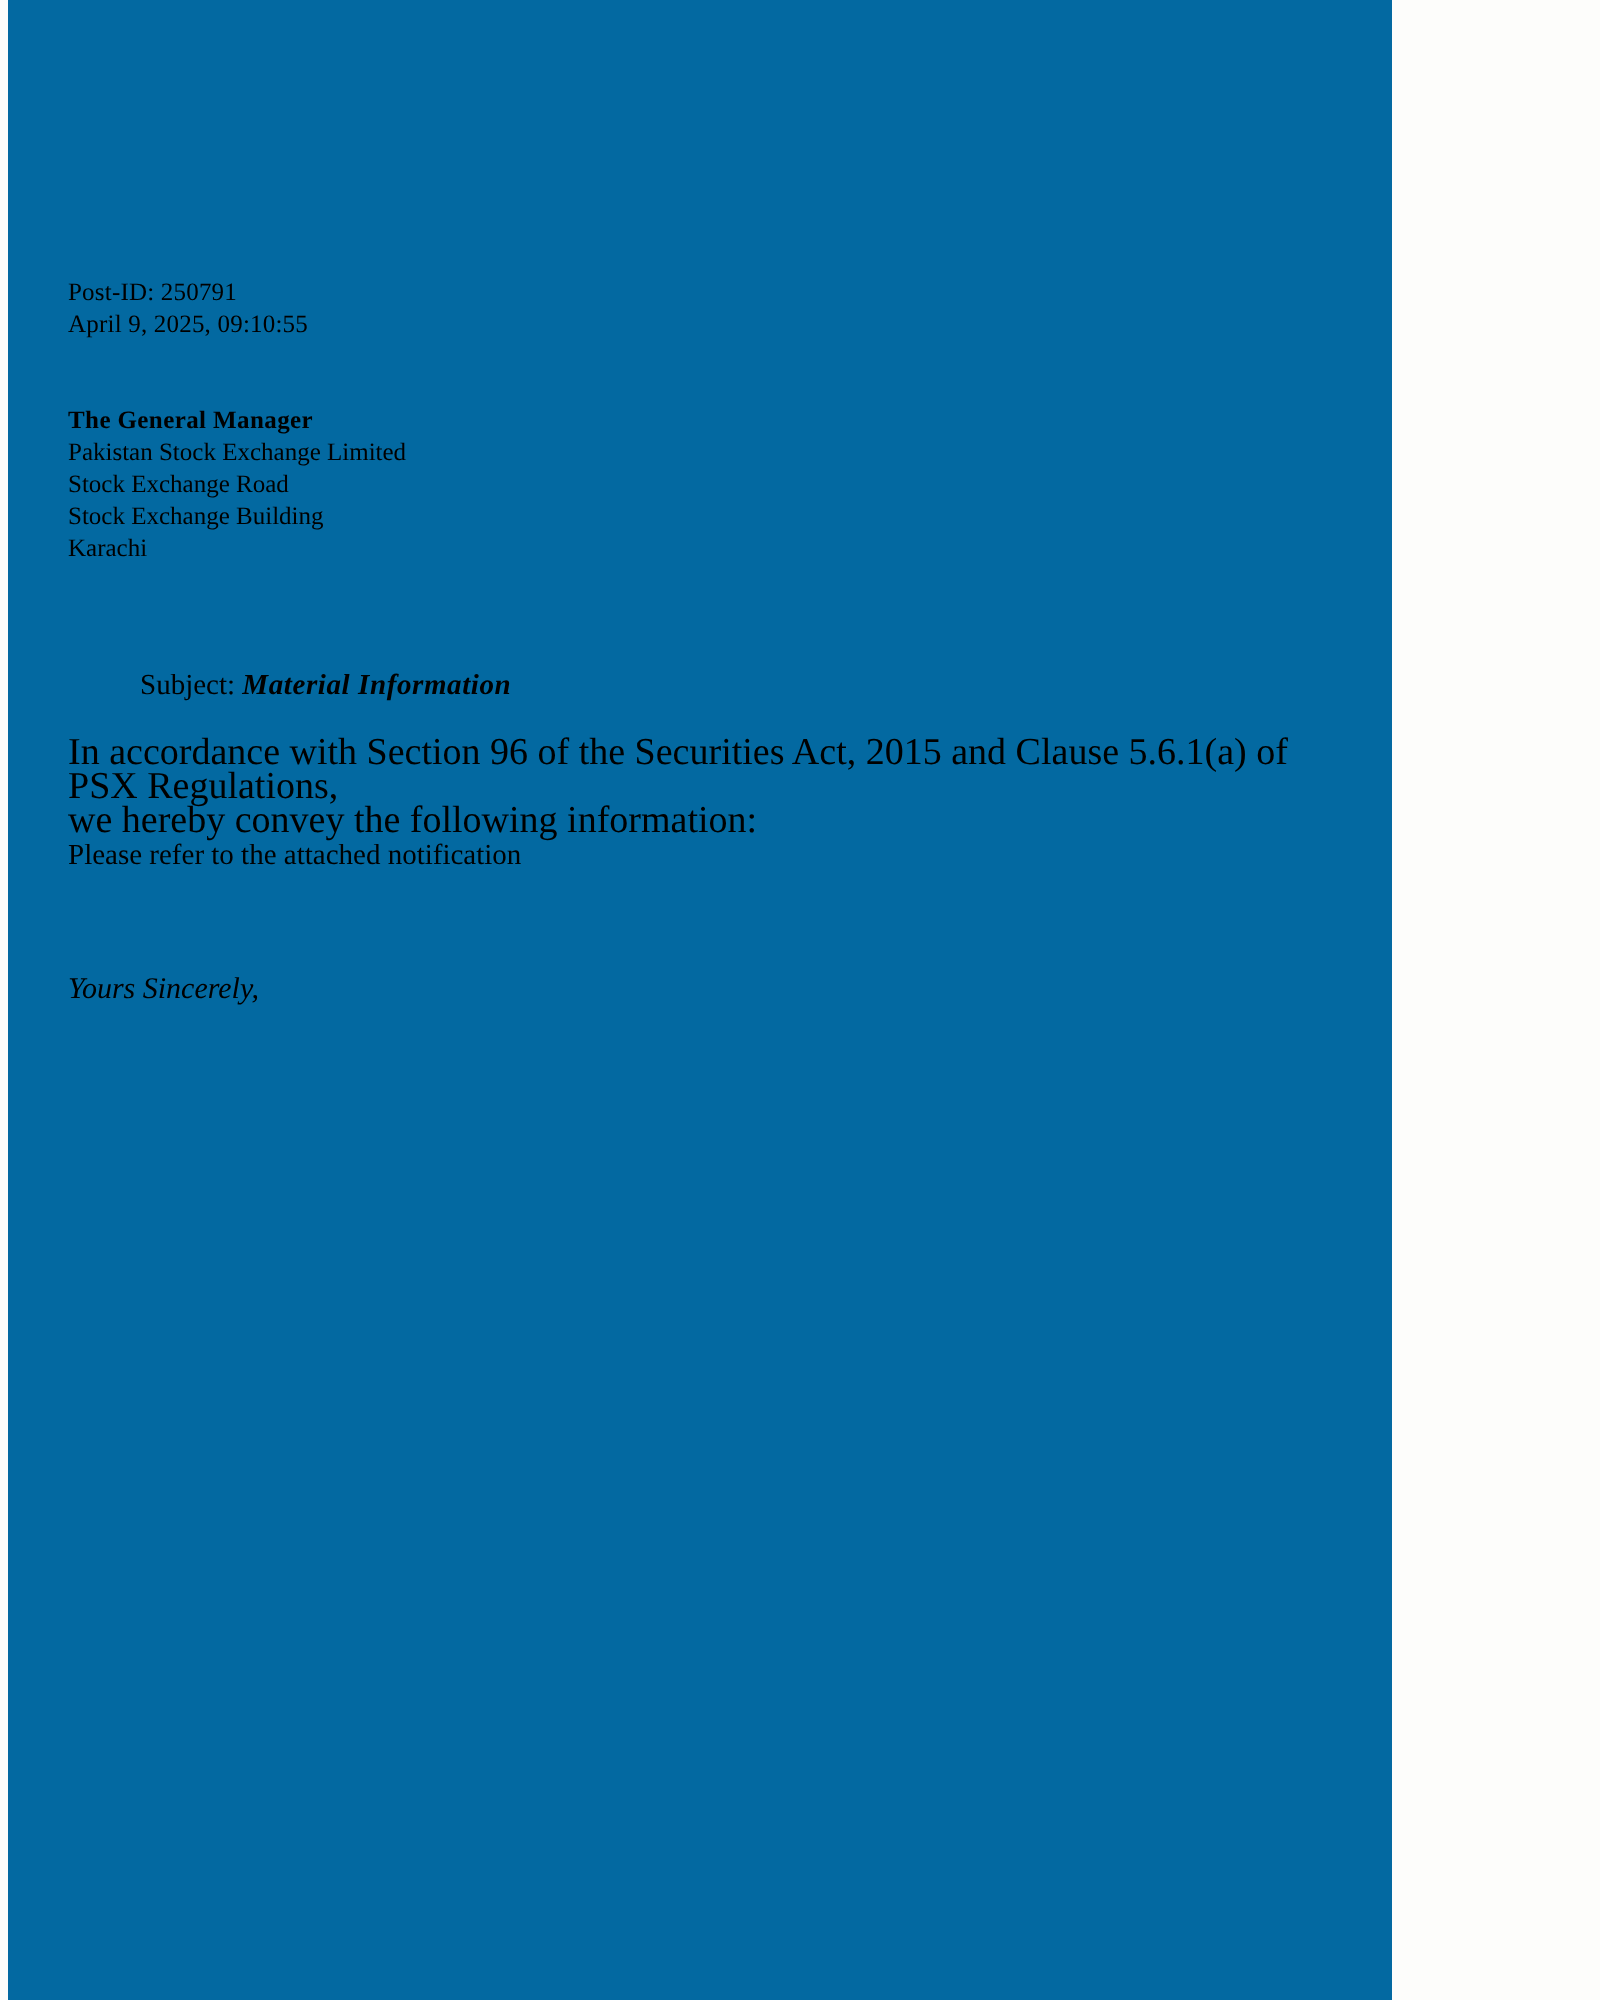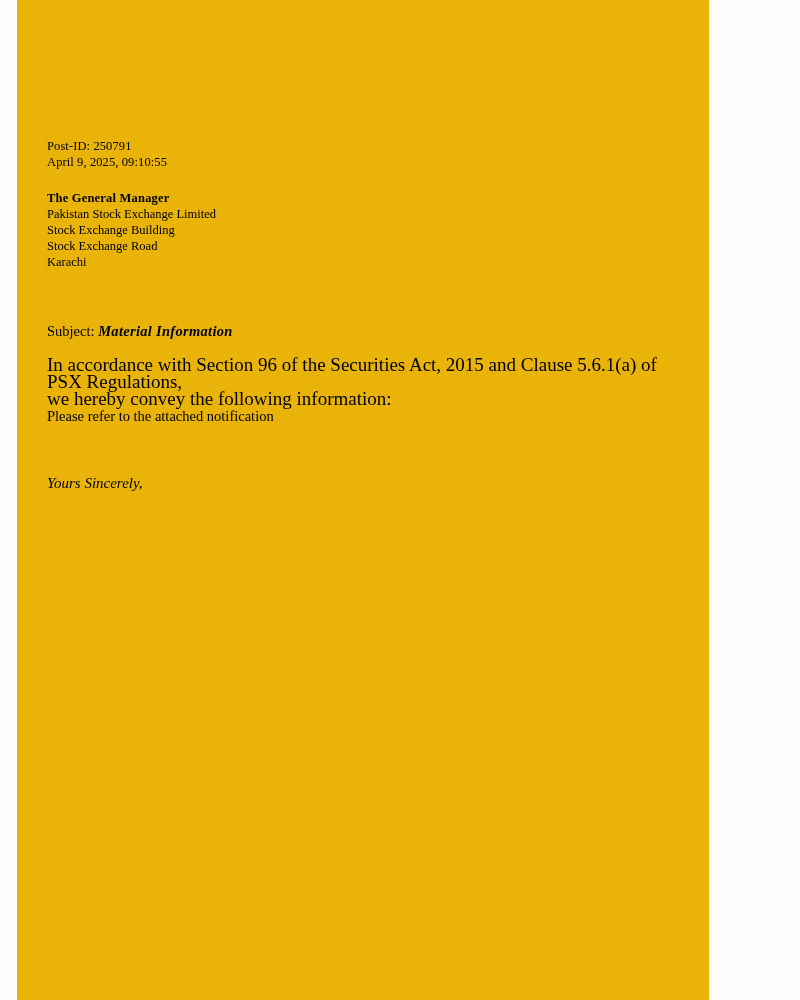--- a/index.html
+++ b/index.html
@@ -10,55 +10,56 @@
     width: 800px;
     height: 1000px;
     background: #fdfdfb;
     font-family: "Liberation Serif", serif;
     color: #000000;
     position: relative;
     overflow: hidden;
   }
   .page {
     position: absolute;
-    left: 17px;
+    left: 4px;
     top: 0;
     width: 692px;
     height: 1000px;
-    background: #eab308;
+    background: #0369a1;
   }
   .content {
     position: absolute;
     left: 30px;
     top: 138px;
     width: 660px;
   }
   .meta-line {
     font-size: 12.5px;
     line-height: 16px;
     letter-spacing: 0.1px;
   }
   .addr-block {
-    margin-top: 20px;
+    margin-top: 32px;
   }
   .addr-line {
     font-size: 12.5px;
     line-height: 16px;
   }
   .addr-line.bold {
     font-weight: bold;
     letter-spacing: 0.2px;
   }
   .subject {
     margin-top: 52px;
     font-size: 14.5px;
     line-height: 18px;
   }
   .subject .label {
     font-weight: normal;
+    margin-left: 36px;
   }
   .subject .value {
     font-weight: bold;
     letter-spacing: 0.3px;
     font-style: italic;
   }
   .salutation {
     margin-top: 30px;
     font-size: 14.5px;
     line-height: 18px;
@@ -88,22 +89,22 @@
 
 <div class="page">
   <div class="content">
 
     <div class="meta-line">Post-ID: 250791</div>
     <div class="meta-line">April 9, 2025, 09:10:55</div>
 
     <div class="addr-block">
       <div class="addr-line bold">The General Manager</div>
       <div class="addr-line">Pakistan Stock Exchange Limited</div>
+      <div class="addr-line">Stock Exchange Road</div>
       <div class="addr-line">Stock Exchange Building</div>
-      <div class="addr-line">Stock Exchange Road</div>
       <div class="addr-line">Karachi</div>
     </div>
 
     <div class="subject">
       <span class="label">Subject:</span>
       <span class="value">Material Information</span>
     </div>
 
 
     <div class="body-para">

